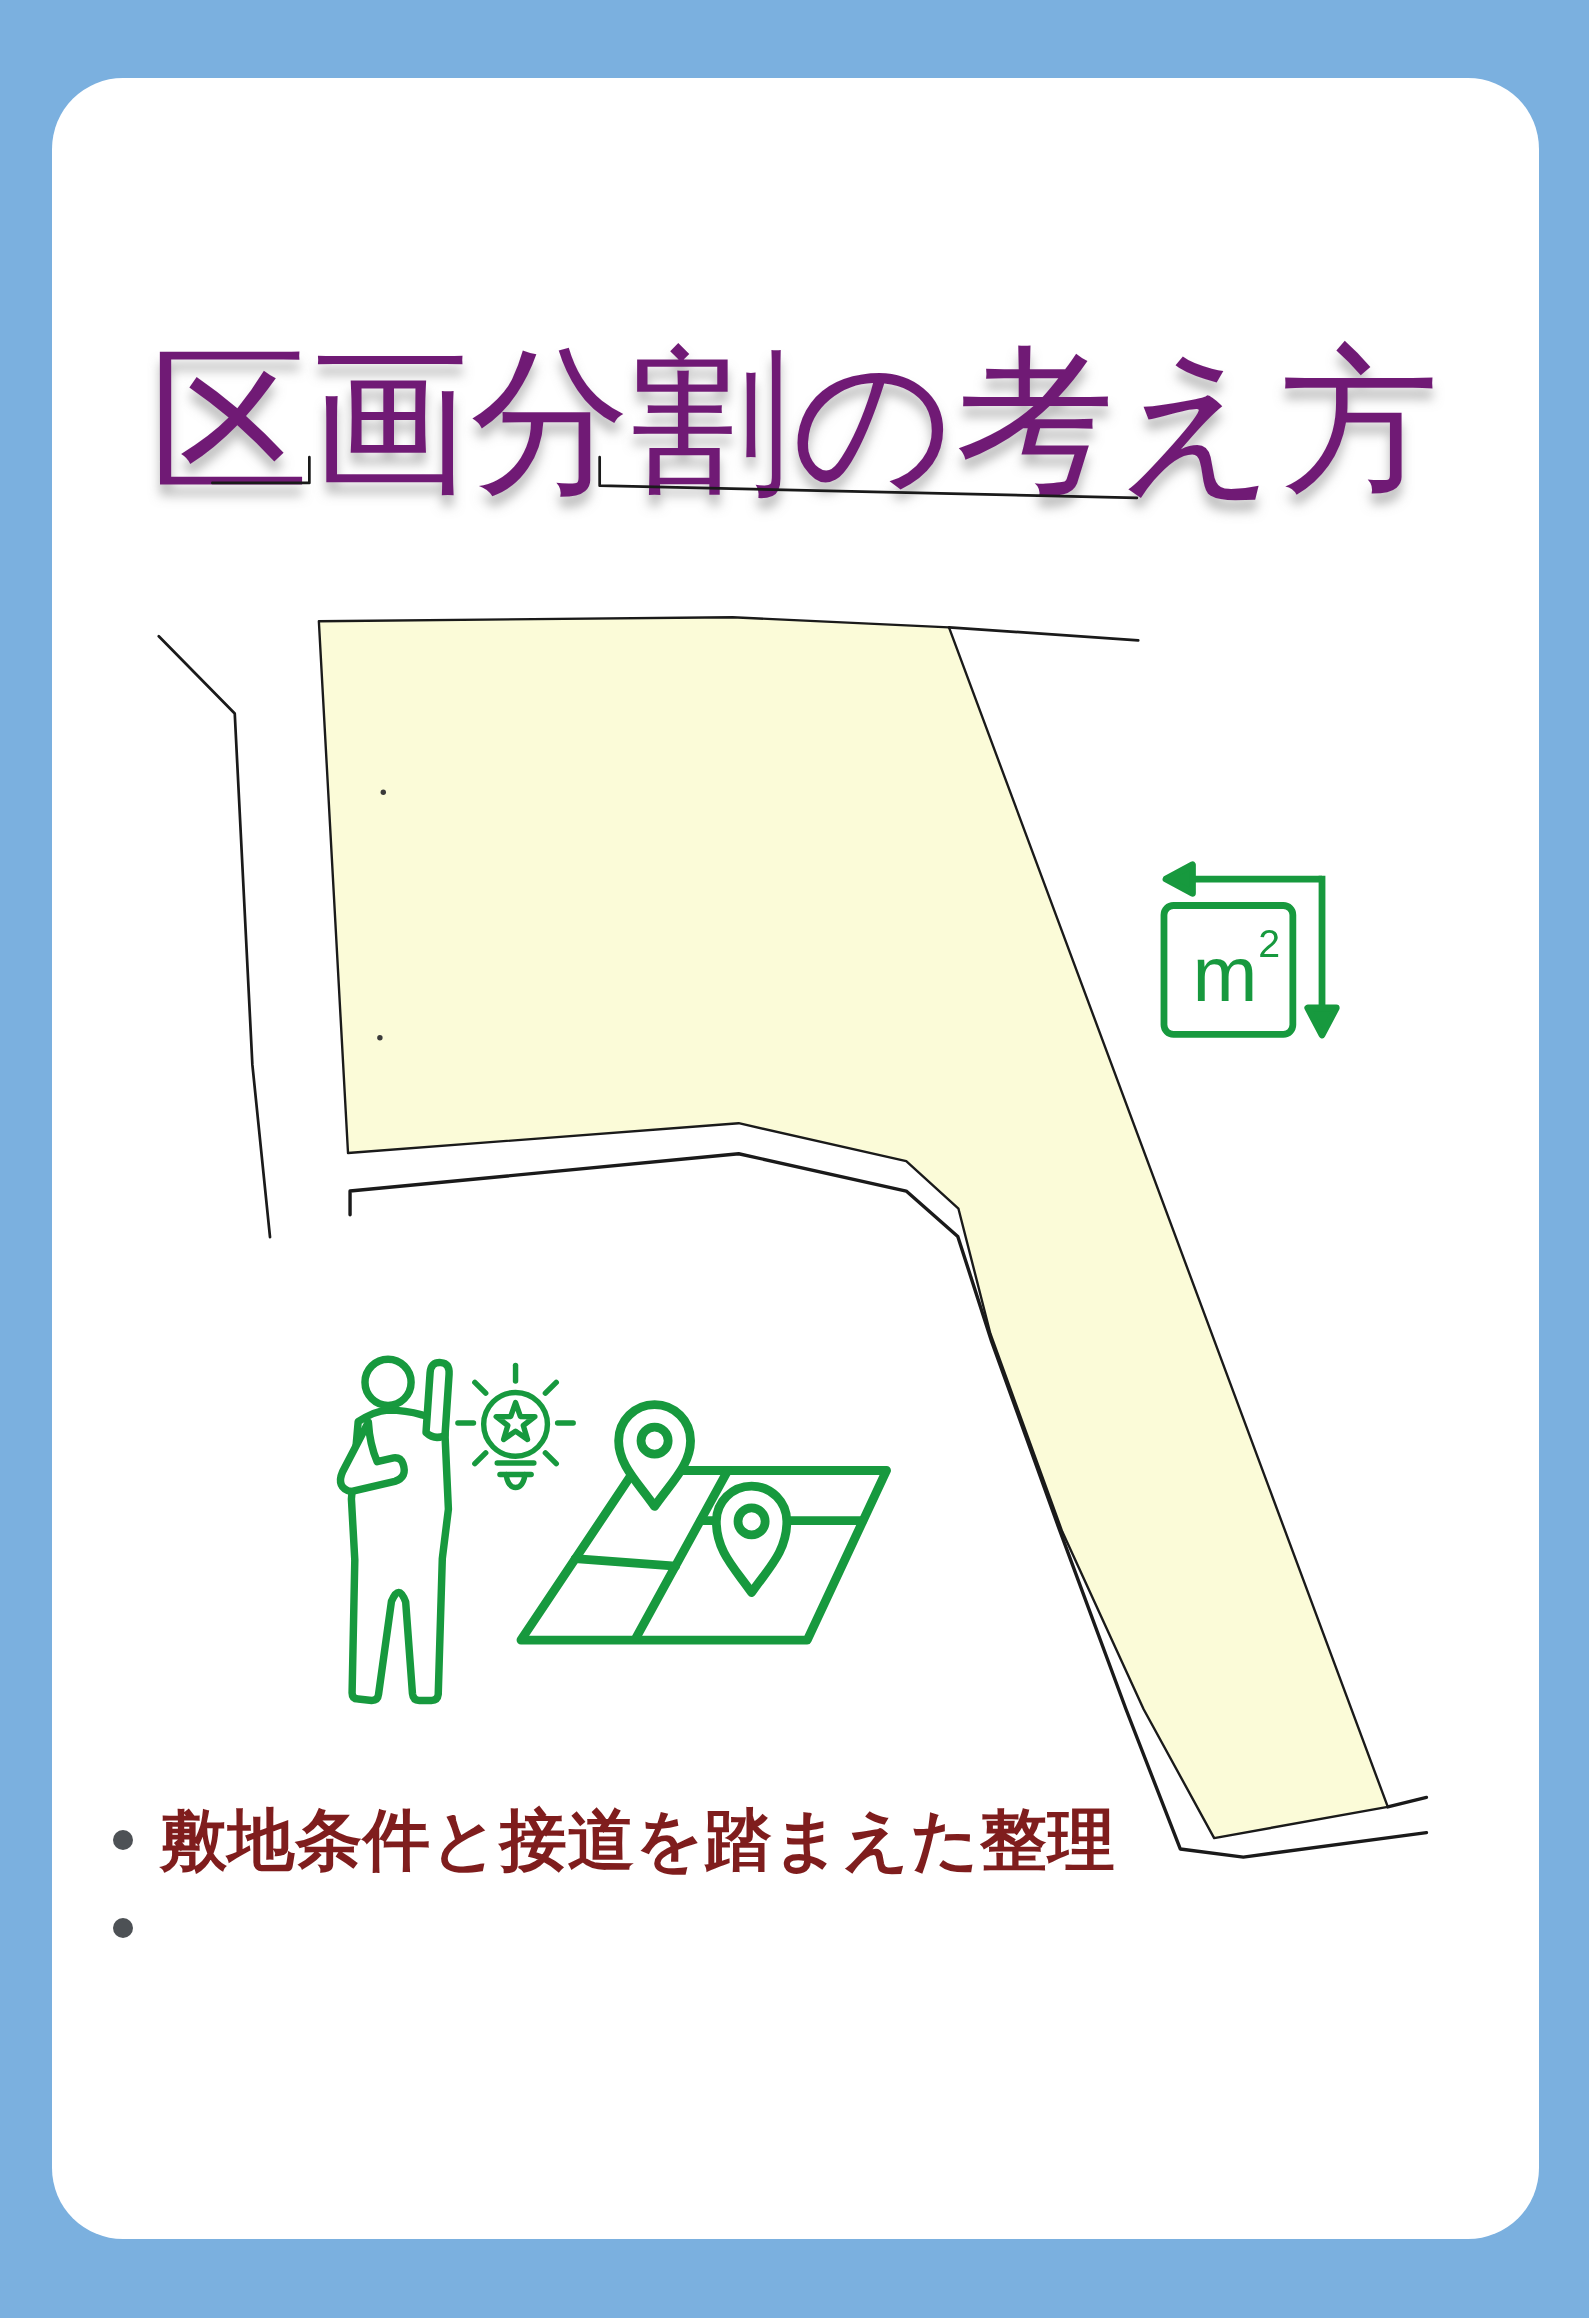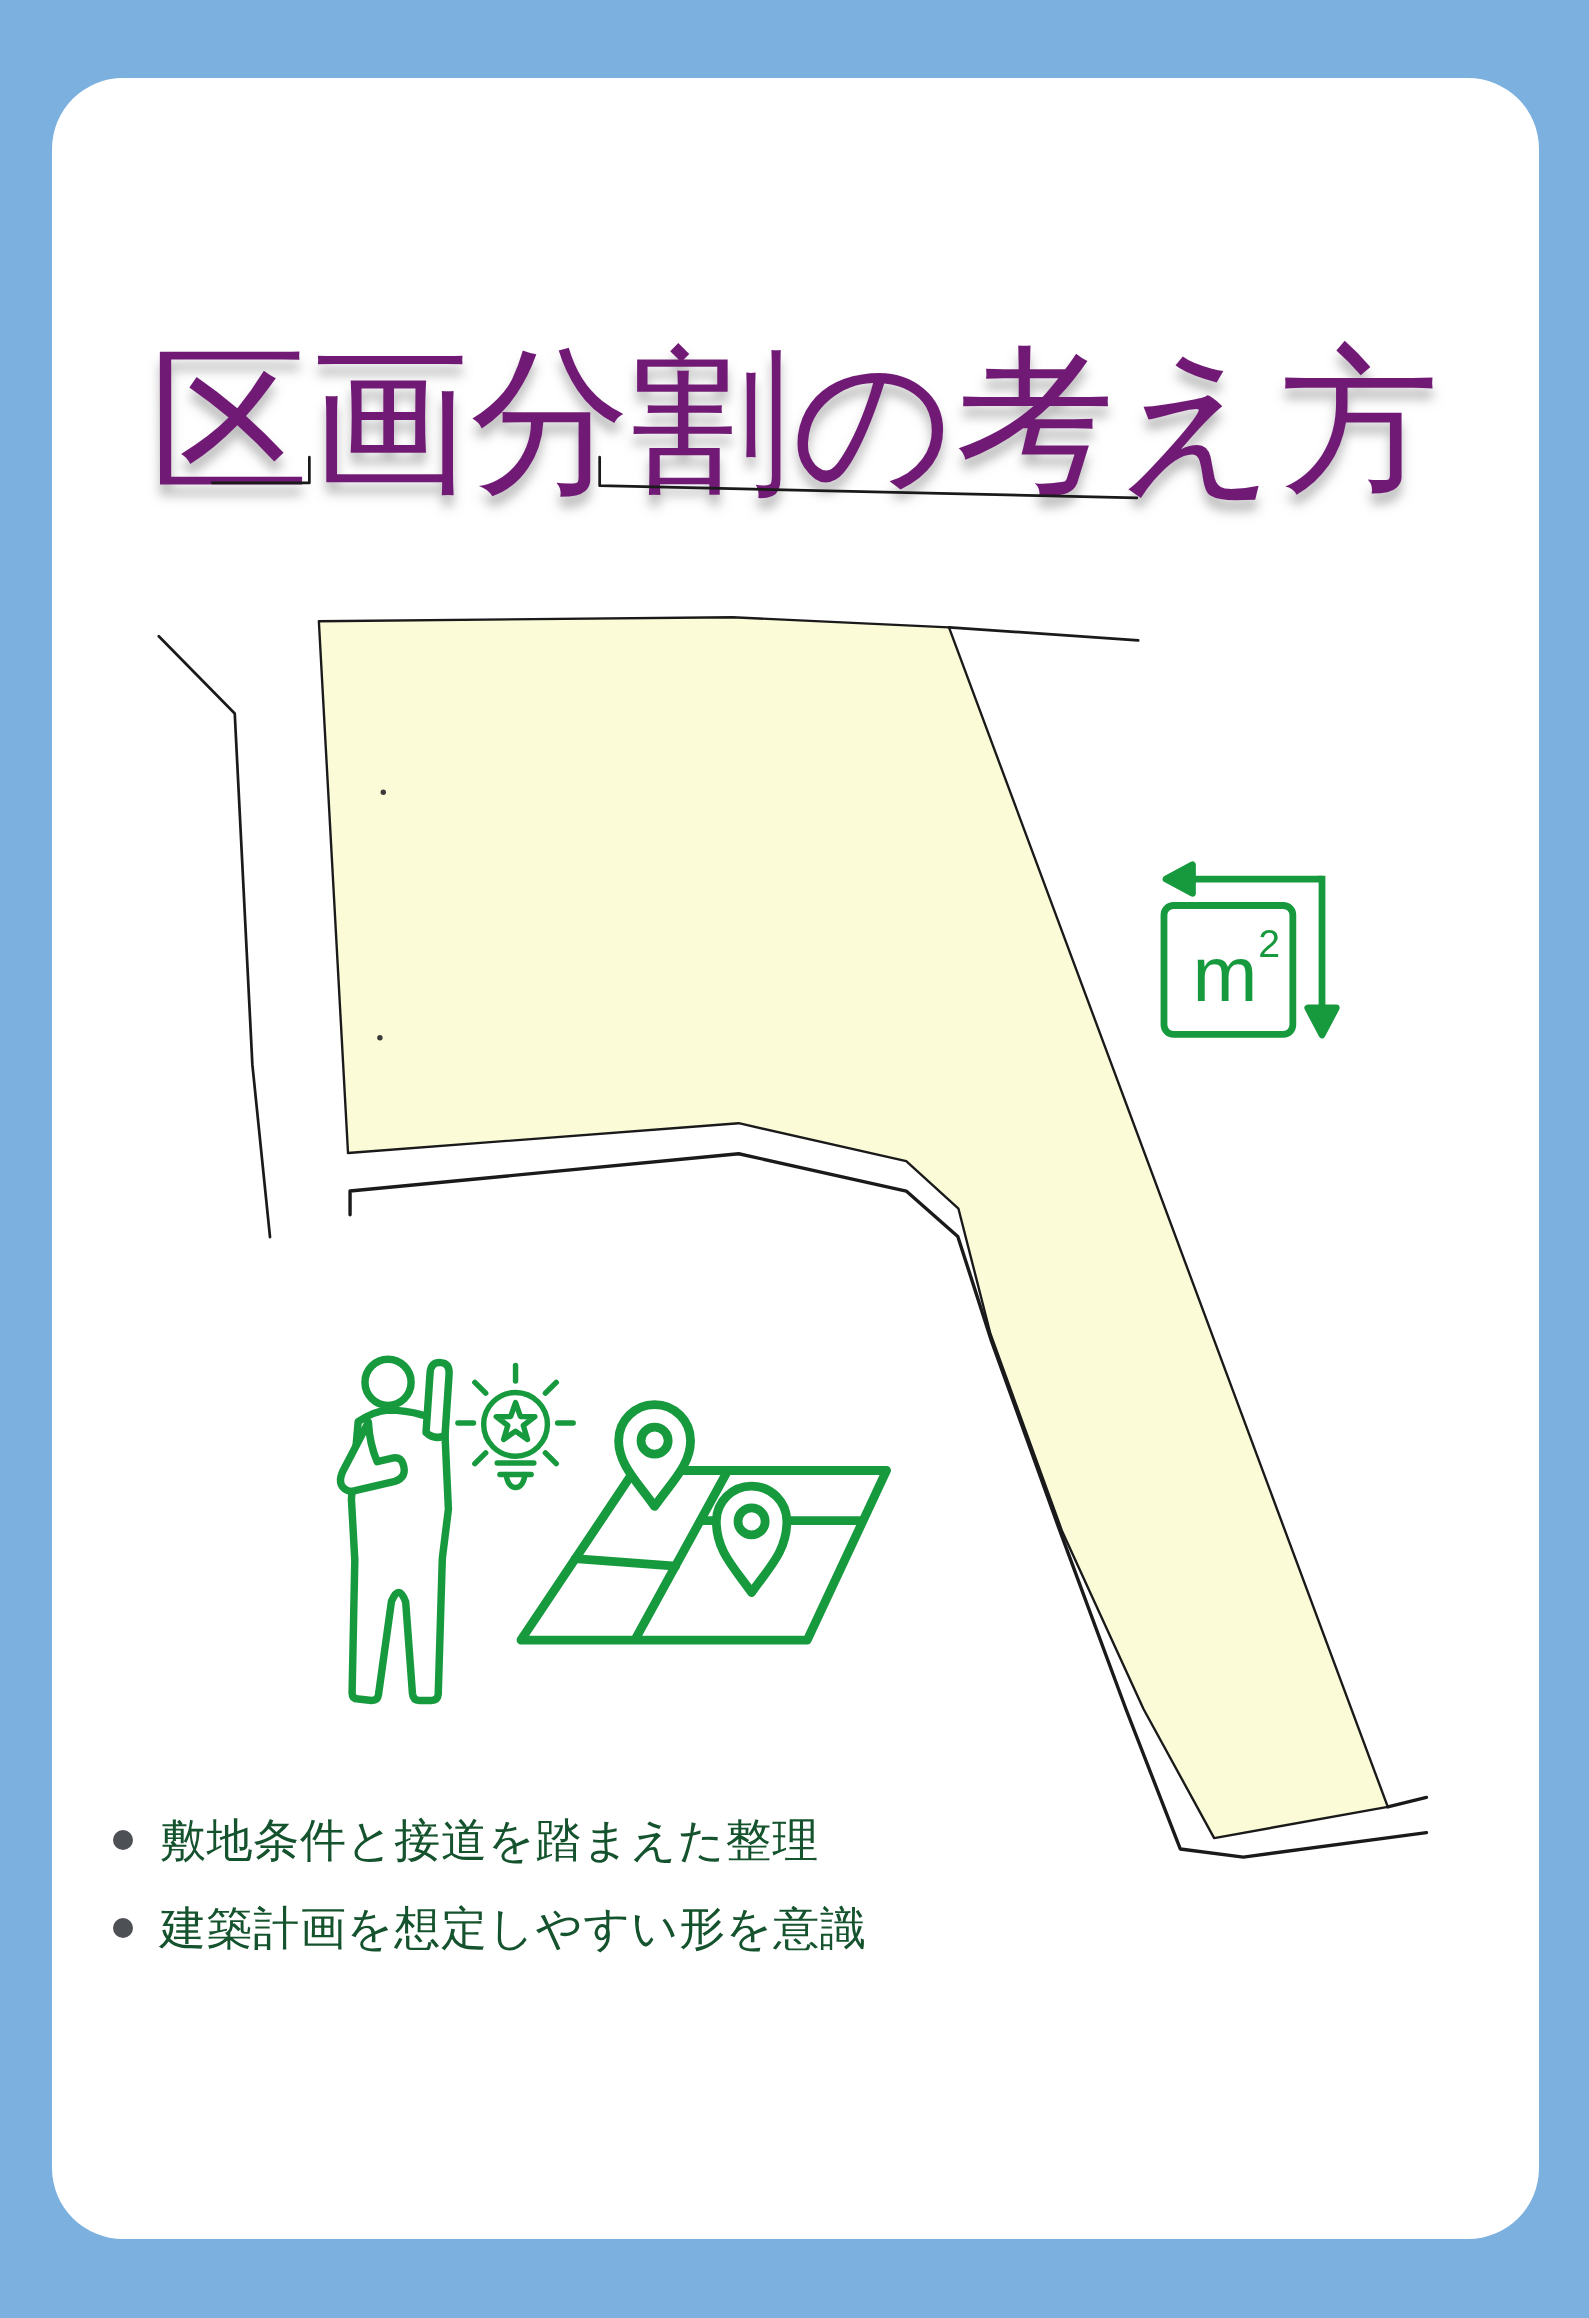--- a/index.html
+++ b/index.html
@@ -46,24 +46,24 @@
     height:88px;
   }
   .bullet-dot{
     flex:0 0 auto;
     width:20.3px;height:20.3px;
     border-radius:50%;
     background:#4D5155;
     margin:34px 27px 0 9.5px;
   }
   .bullet-text{
-    font-size:46px;
+    font-size:67px;
     line-height:88px;
-    color:#14532d;
-    font-weight:400;
+    color:#7f1d1d;
+    font-weight:700;
     letter-spacing:0.7px;
     white-space:nowrap;
   }
 </style>
 </head>
 <body>
 
 <div class="page">
   <div class="card"></div>
 
@@ -133,17 +133,16 @@
     </g>
   </svg>
 
   <div class="bullets">
     <div class="bullet-row">
       <span class="bullet-dot"></span>
       <span class="bullet-text">敷地条件と接道を踏まえた整理</span>
     </div>
     <div class="bullet-row">
       <span class="bullet-dot"></span>
-      <span class="bullet-text">建築計画を想定しやすい形を意識</span>
     </div>
   </div>
 </div>
 
 
 </body></html>

